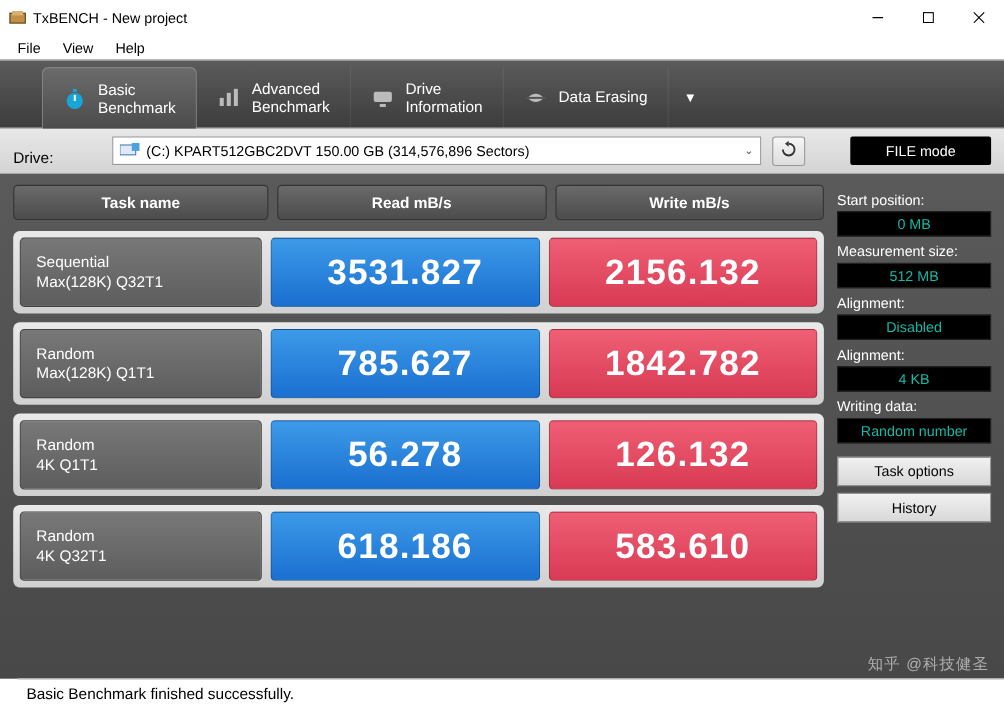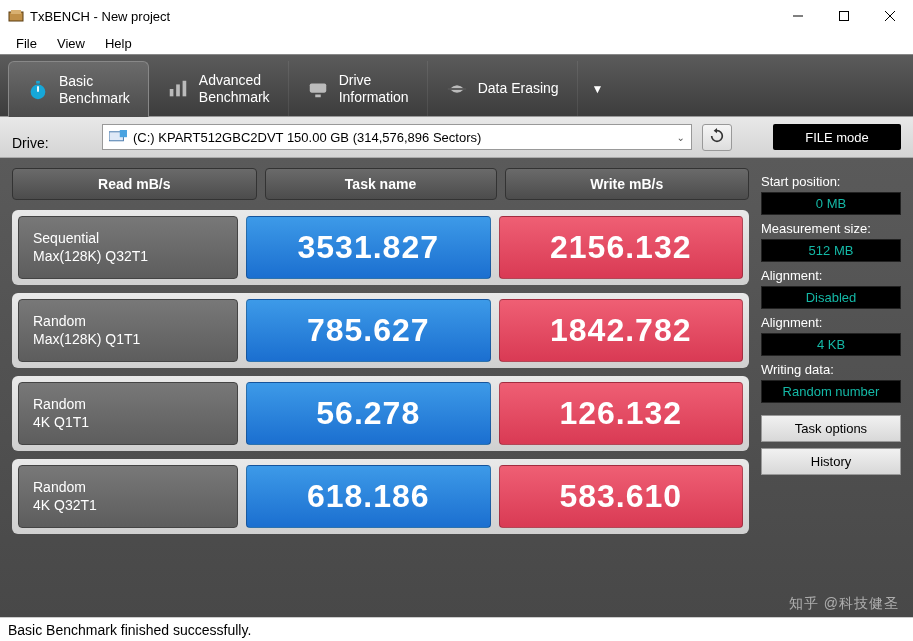--- a/index.html
+++ b/index.html
@@ -10,21 +10,21 @@
   .titlebar .title { font-size: 13px; }
   .win-controls { margin-left: auto; display: flex; }
   .win-btn { width: 46px; height: 32px; display: flex; align-items: center; justify-content: center; }
   .win-btn svg { width: 10px; height: 10px; }
   
   .menubar { height: 22px; display: flex; align-items: center; padding: 0 6px; gap: 0; }
   .menubar span { padding: 2px 10px; font-size: 13px; cursor: default; }
   
   .tabbar { height: 62px; background: linear-gradient(#5b5b5b,#3d3d3d); display: flex; align-items: stretch; padding: 6px 8px 0 8px; position: relative; border-top:1px solid #888;}
   .tab { display: flex; align-items: center; gap: 10px; color: #fff; padding: 0 18px; font-size: 14px; border-right: 1px solid rgba(255,255,255,0.08); cursor: default; position: relative; }
-  .tab.active { background: linear-gradient(#6b6b6b,#4b4b4b); border: 1px solid #888; border-bottom: none; border-top-left-radius: 6px; border-top-right-radius: 6px; margin-bottom: -1px; }
+  .tab.active { background: linear-gradient(#6b6b6b,#4b4b4b); border: 1px solid #888; border-bottom: none; border-top-left-radius: 6px; border-top-right-radius: 6px; margin-bottom: -1px; margin-left: 30px; }
   .tab .tab-icon { width: 22px; height: 22px; display:flex; align-items:center; justify-content:center;}
   .tab .tab-lbl { line-height: 1.15; }
   .tab-arrow { color:#fff; align-self:center; padding:0 14px; font-size:12px;}
   
   .driverow { height: 42px; background: linear-gradient(#e8e8e8,#d4d4d4); border-top:1px solid #999; border-bottom:1px solid #aaa; display: flex; align-items: center; padding: 0 12px; gap: 10px; }
   .driverow .lbl { font-size: 14px; min-width: 80px; margin-top: 12px; }
   .drive-select { flex: 0 0 590px; height: 26px; border: 1px solid #999; background: #fff; display: flex; align-items: center; padding: 0 6px; position: relative; }
   .drive-select .ds-icon { width:18px; height:14px; margin-right:6px;}
   .drive-select .caret { position:absolute; right:6px; font-size:10px; color:#555;}
   .refresh-btn { width: 30px; height: 27px; border: 1px solid #999; background: linear-gradient(#f6f6f6,#ddd); display:flex; align-items:center; justify-content:center; border-radius:3px;}
@@ -40,21 +40,21 @@
   .valcell { flex: 1; border-radius: 4px; color: #fff; font-family: "Arial Black","Segoe UI",sans-serif; font-size: 32px; font-weight: 900; text-align: center; padding: 12px 0; letter-spacing: 1px; border:1px solid rgba(0,0,0,0.25);}
   .valcell.read { background: linear-gradient(#3d9ae8,#1b6fd0); }
   .valcell.write { background: linear-gradient(#ef5f74,#d93a54); }
   
   .right { flex: 0 0 140px; display: flex; flex-direction: column; color:#fff; font-size:13px; }
   .start-btn { height: 28px; background: linear-gradient(#f8f8f8,#e4e4e4); color:#000; border: 2px solid #1a6fd6; text-align: center; line-height: 24px; font-size:13px; margin-bottom: 12px;}
   .side-lbl { font-size:13px; color:#fff; margin-top:6px; margin-bottom:3px;}
   .side-val { background: #000; color:#14b8a6; text-align: center; padding: 3px 0; border:1px solid #222; font-size:13px;}
   .side-btn { background: linear-gradient(#f1f1f1,#d8d8d8); color:#000; text-align:center; padding:5px 0; border:1px solid #999; margin-top:12px; font-size:13px;}
   
-  .statusbar { height: 24px; background: #fff; border-top: 1px solid #ccc; display:flex; align-items:center; padding: 0 8px; font-size: 14px; position:absolute; bottom:0; left:0; right:0;}
+  .statusbar { height: 24px; background: #fff; border-top: 1px solid #ccc; display:flex; align-items:center; padding: 0 8px; font-size: 14px; position:absolute; bottom:0; left:16px; right:0;}
   .watermark { position:absolute; right:14px; bottom:28px; color:rgba(255,255,255,0.55); font-size:14px; letter-spacing:1px; pointer-events:none;}
 </style>
 </head>
 <body>
 
 <div class="titlebar">
   <span class="app-icon">
     <svg viewBox="0 0 16 16">
         <rect x="1" y="4" width="14" height="9" fill="#c09048" stroke="#5a3c10"></rect>
         <rect x="3" y="2" width="10" height="4" fill="#d8b070"></rect>
@@ -161,22 +161,22 @@
     </span>
   </div>
   <div class="mode-btn">
       <span>FILE mode</span>
     </div>
 </div>
 
 <div class="mainarea">
   <div class="left">
     <div class="headerrow">
+      <div class="hcell task">Task name</div>
       <div class="hcell">Read mB/s</div>
-      <div class="hcell task">Task name</div>
       <div class="hcell">Write mB/s</div>
     </div>
 
     <div class="resultrow">
       <div class="taskcell">
         <div>Sequential</div>
         <div>Max(128K) Q32T1</div>
       </div>
       <div class="valcell read">3531.827</div>
       <div class="valcell write">2156.132</div>

